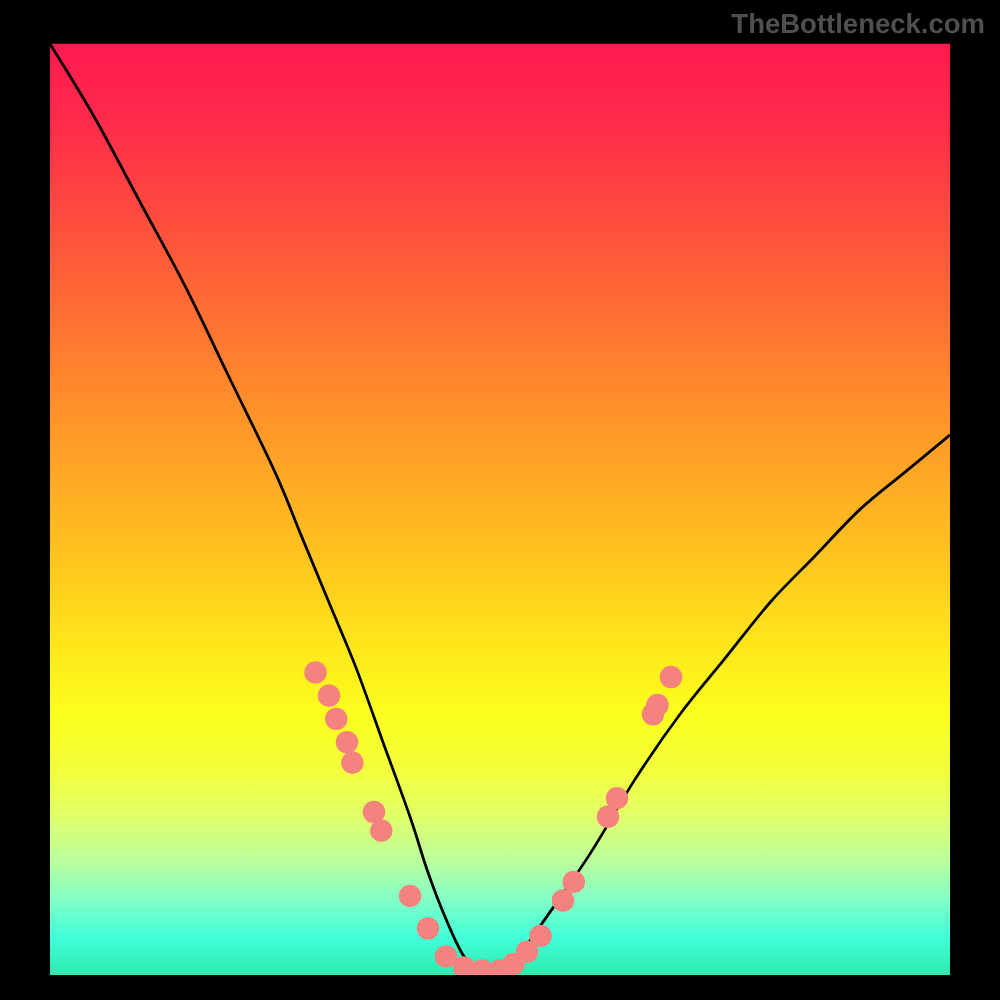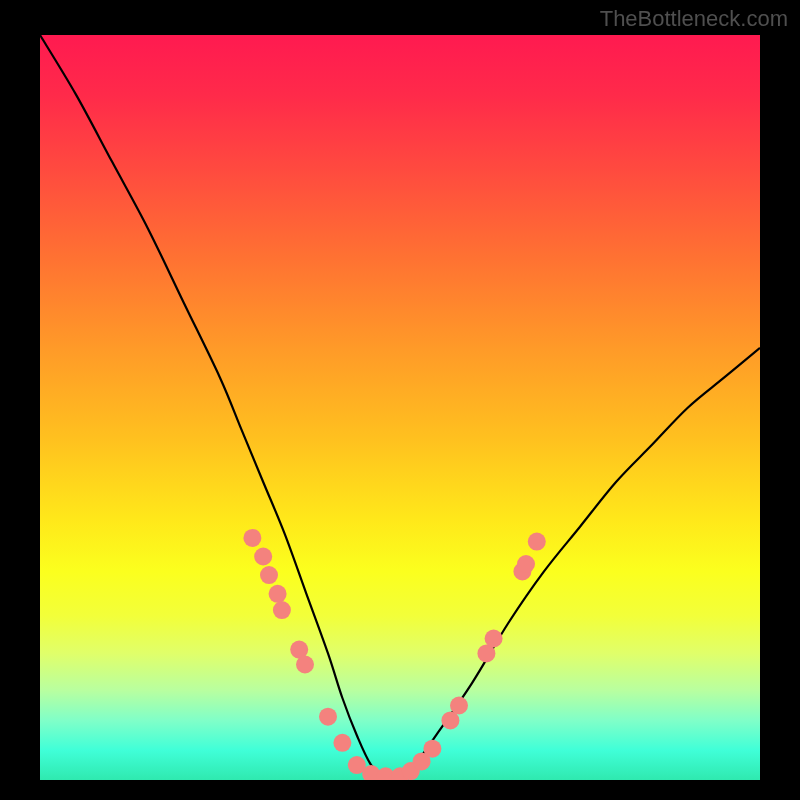--- a/index.html
+++ b/index.html
@@ -10,21 +10,21 @@
     position: relative;
     font-family: Arial, sans-serif;
     overflow: hidden;
   }
   .watermark {
     position: absolute;
     top: 6px;
     right: 12px;
     color: #4f4f4f;
     font-size: 22px;
-    font-weight: 400;
+    font-weight: 700;
     z-index: 10;
   }
   .plot-area {
     position: absolute;
     left: 40px;
     top: 35px;
     width: 720px;
     height: 745px;
     background: linear-gradient(to bottom,
       #ff1a50 0%,

